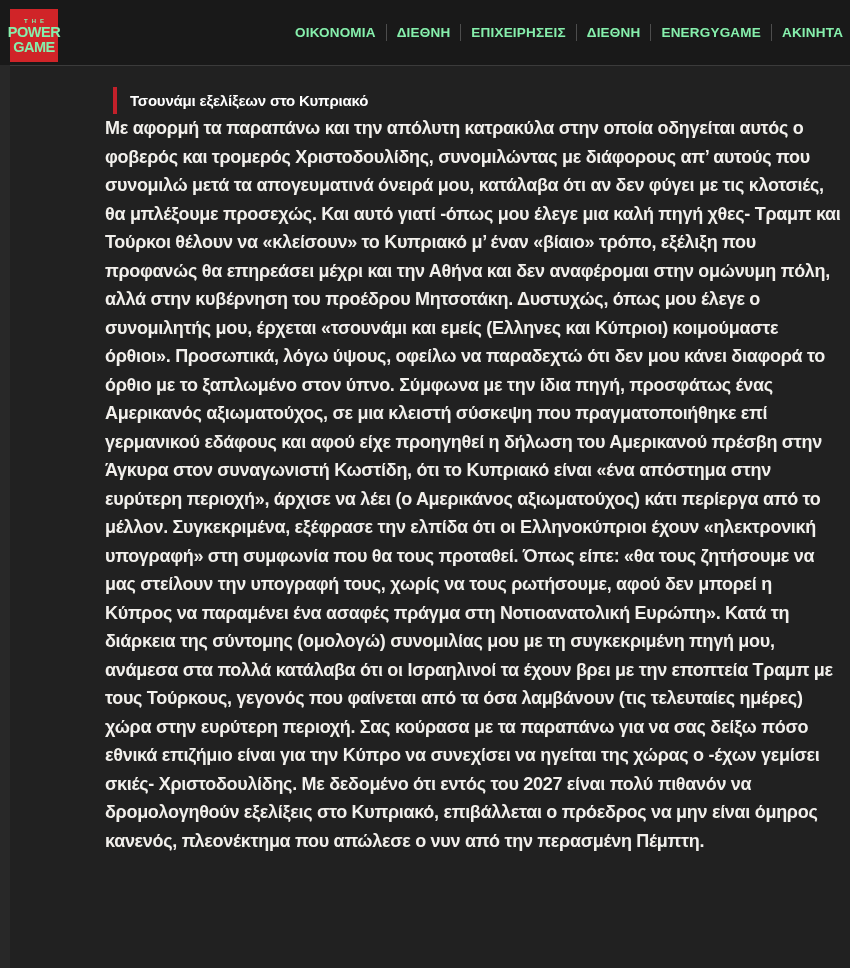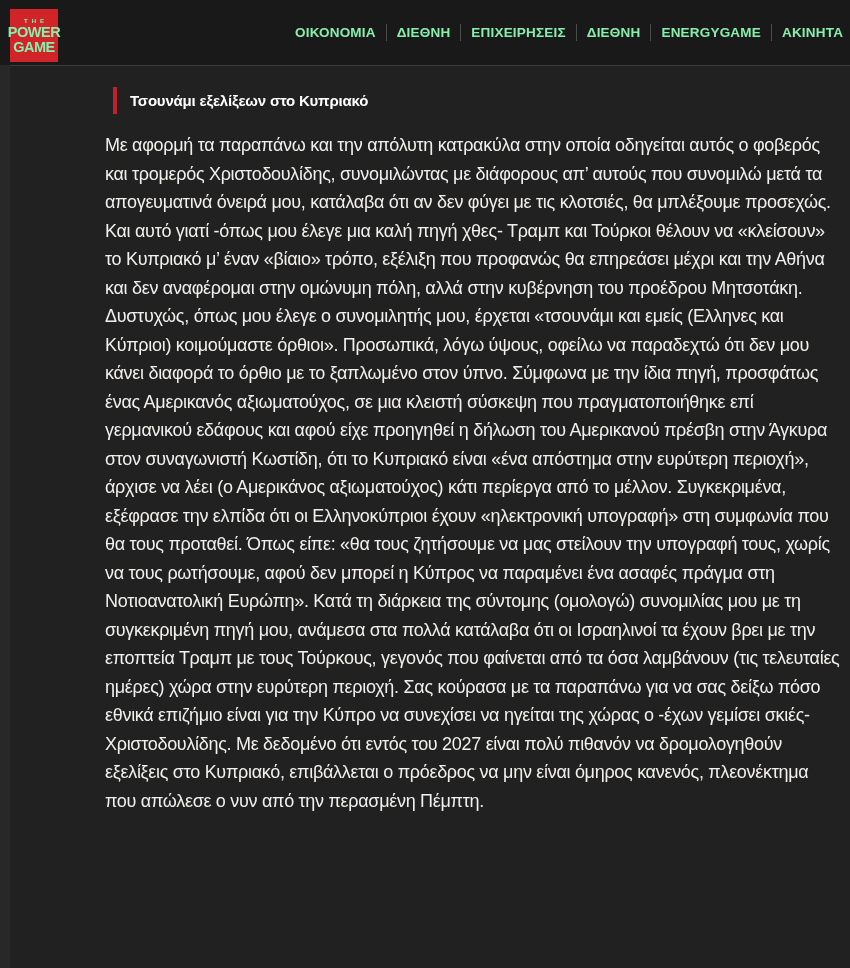--- a/index.html
+++ b/index.html
@@ -105,21 +105,21 @@
     flex: 0 0 auto;
   }
   .article-body p {
     margin: 0 0 28px 0;
     font-size: 18px;
     line-height: 28.5px;
     letter-spacing: -0.3px;
     color: #f2f0ec;
   }
   .article-body p:first-child {
-    margin-top: 17px;
+    font-weight: bold;
   }
 </style>
 </head>
 <body>
 
 <header class="site-header">
   <div class="logo">
     <span class="logo-the">THE</span>
     <span class="logo-power">POWER</span>
     <span class="logo-game">GAME</span>

